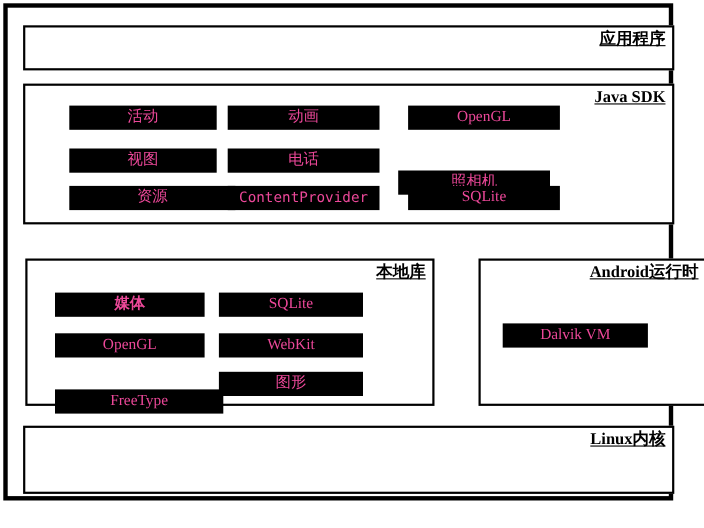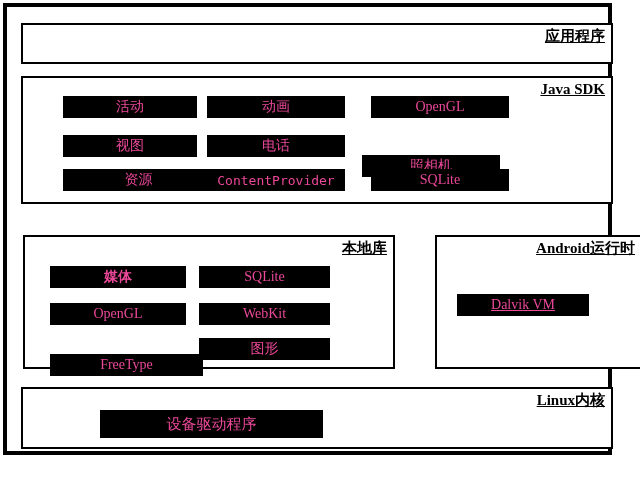--- a/index.html
+++ b/index.html
@@ -118,23 +118,22 @@
       <div class="chip" style="left:25px; top:66px; width:136px; height:22px;">OpenGL</div>
       <div class="chip" style="left:174px; top:66px; width:131px; height:22px;">WebKit</div>
 
       <div class="chip" style="left:25px; top:101px; width:153px; height:22px;margin-top:16px;">FreeType</div>
       <div class="chip" style="left:174px; top:101px; width:131px; height:22px;">图形</div>
     </div>
 
     <div class="layer" id="panel-runtime">
       <span class="layer-title">Android运行时</span>
 
-      <div class="chip" style="left:20px; top:57px; width:132px; height:22px;text-decoration:underline;">Dalvik VM</div>
+      <div class="chip" style="left:20px; top:57px; width:132px; height:22px;">Dalvik VM</div>
     </div>
 
     <div class="layer" id="panel-kernel">
       <span class="layer-title">Linux内核</span>
 
-      <div class="chip" style="left:77px; top:21px; width:223px; height:28px; font-size:15px;">设备驱动程序</div>
     </div>
 
   </div>
 </div>
 
 </body></html>

